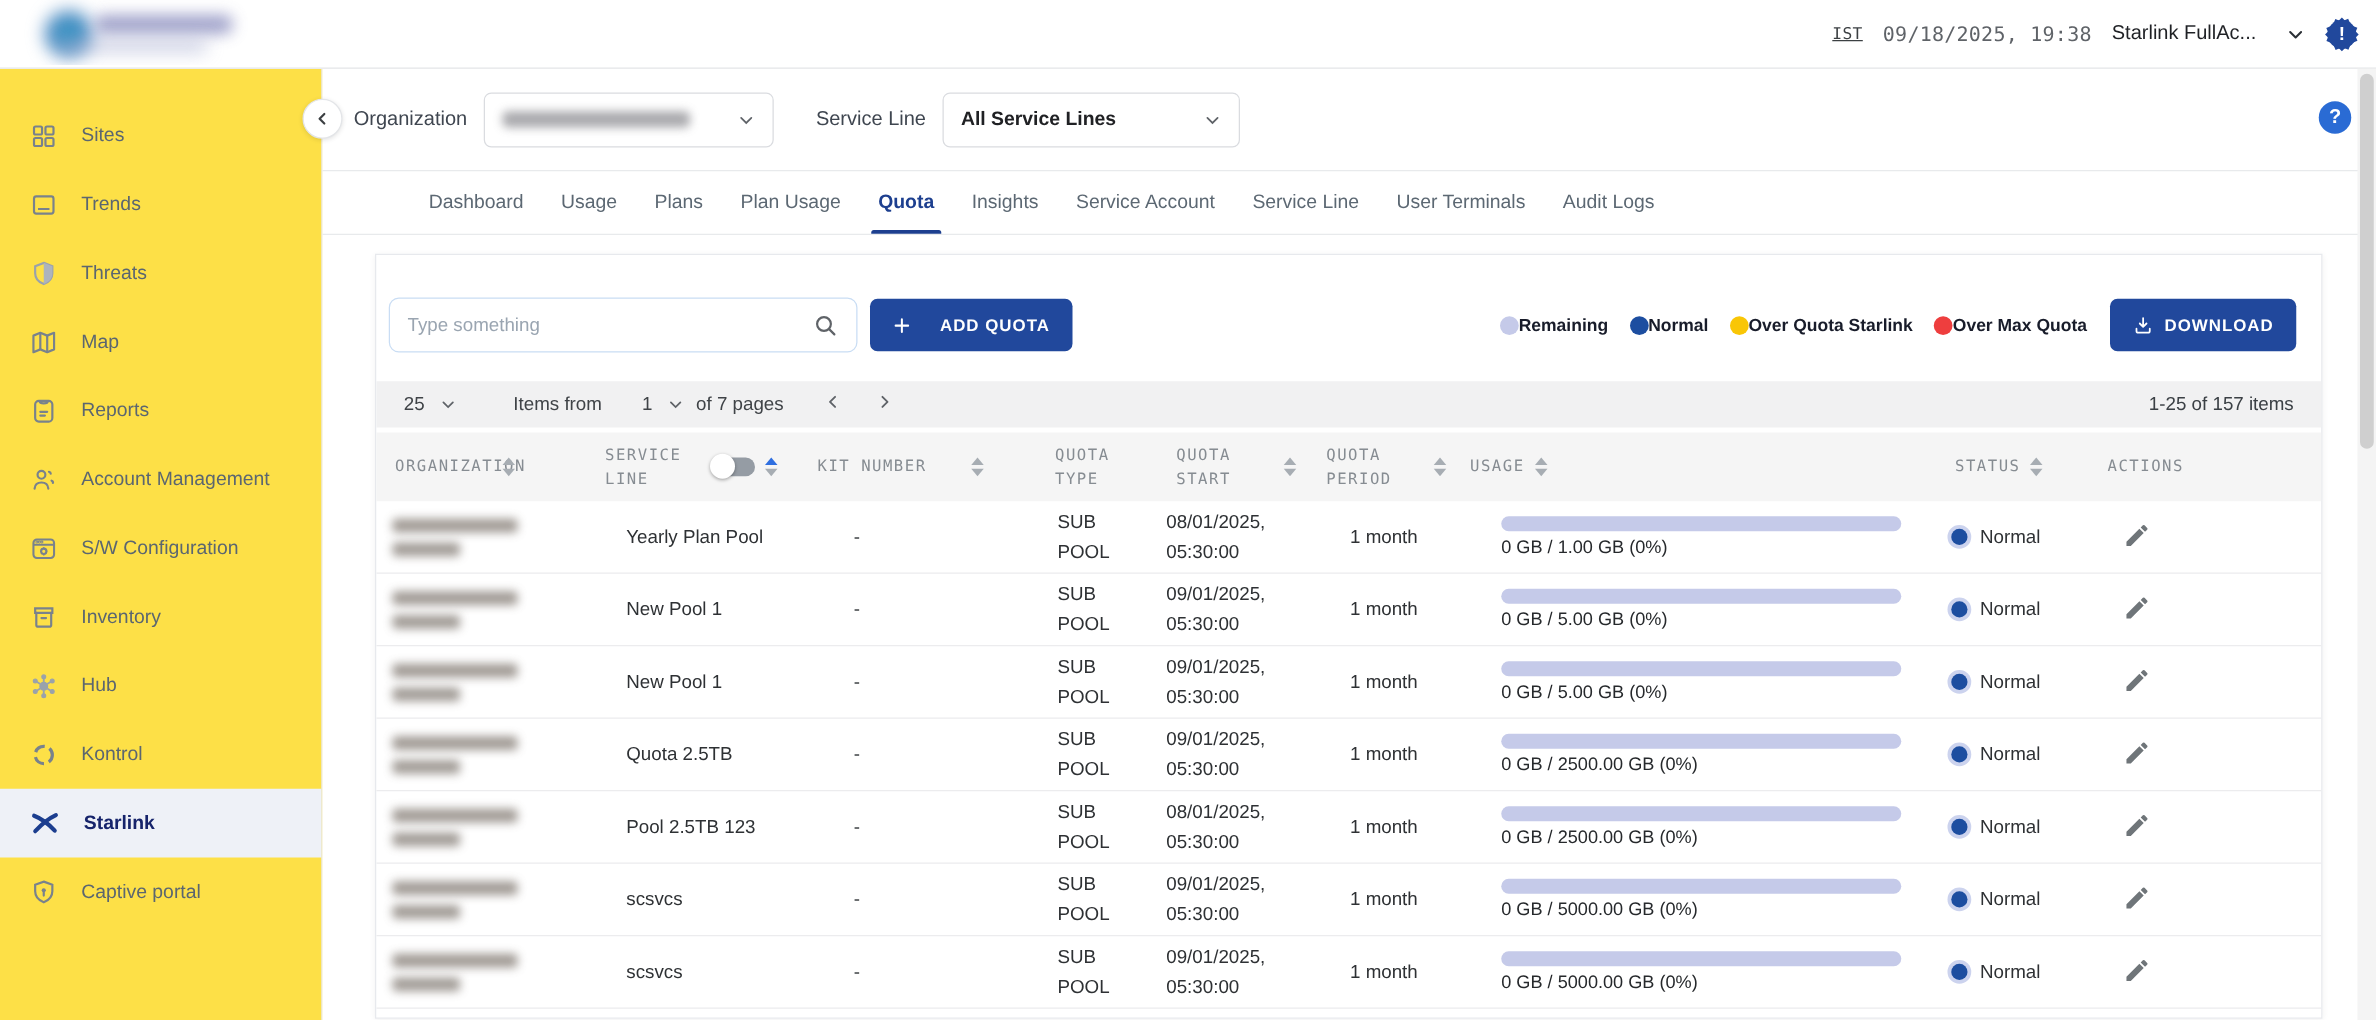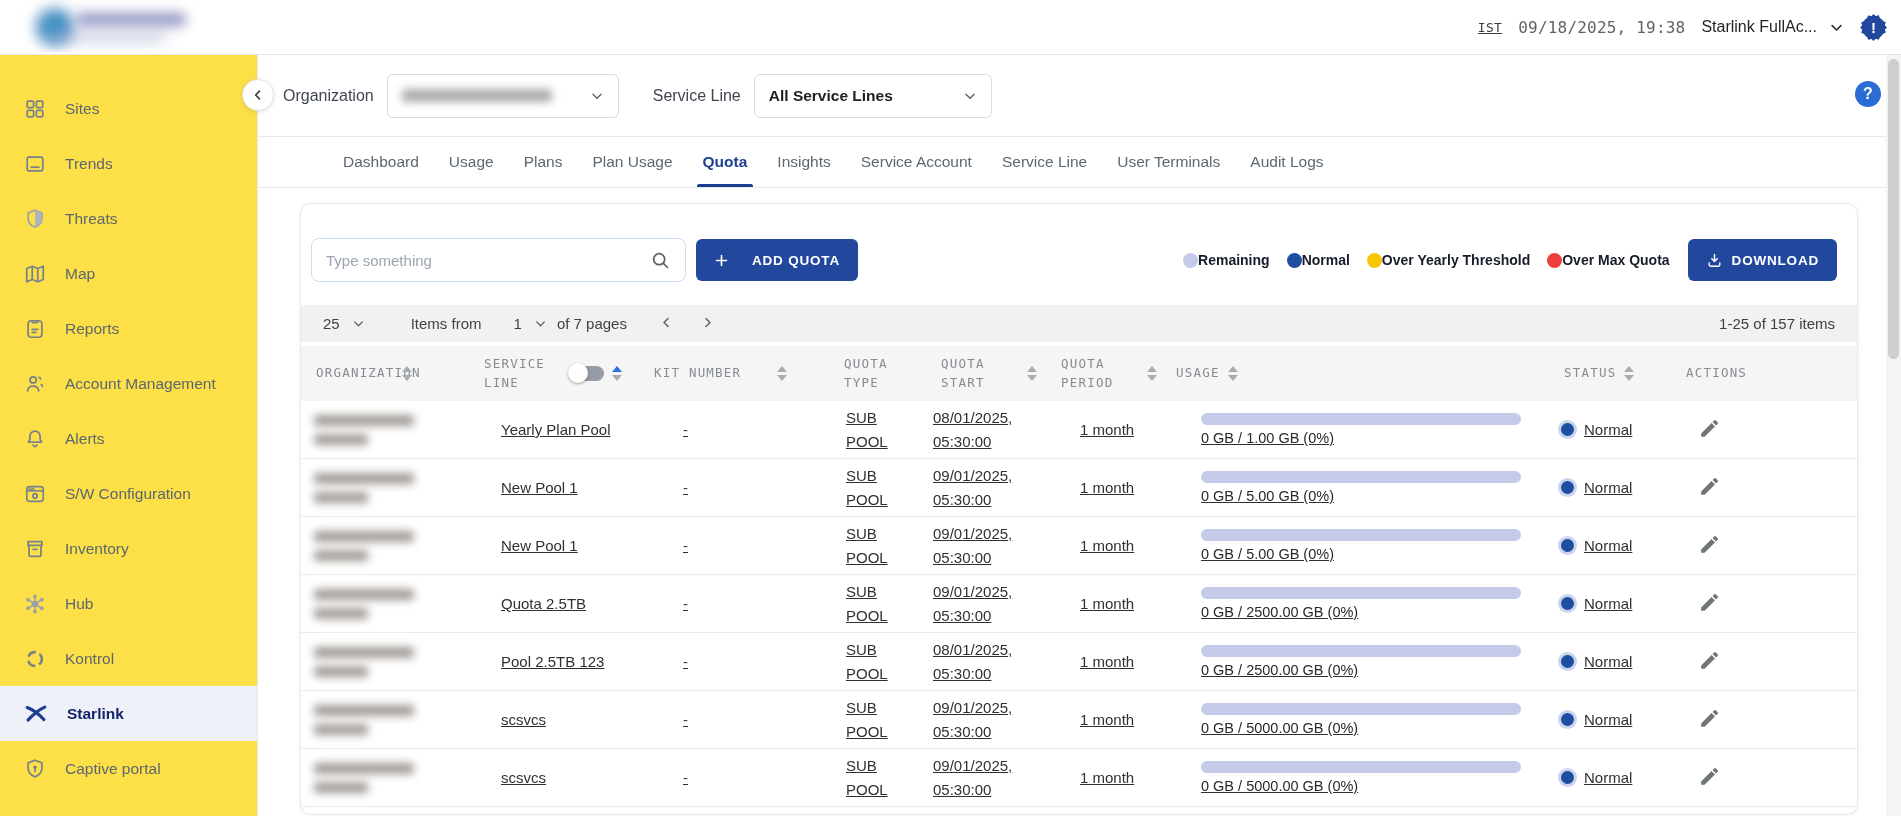--- a/index.html
+++ b/index.html
@@ -12,21 +12,21 @@
   .logo-wrap { width:200px; height:52px; position:relative; overflow:hidden; margin-left:6px; }
   .logo-blob1 { position:absolute; left:28px; top:8px; width:42px; height:38px; border-radius:50%;
     background:radial-gradient(circle,#2e9ec7 0%,#4f86c0 60%,transparent 75%); filter:blur(7px); }
   .logo-blob2 { position:absolute; left:70px; top:12px; width:110px; height:15px; border-radius:6px;
     background:#8d90c0; filter:blur(6px); opacity:.85; }
   .logo-blob3 { position:absolute; left:40px; top:32px; width:120px; height:10px; border-radius:6px;
     background:#aab0d2; filter:blur(7px); opacity:.6; }
   .topbar-right { display:flex; align-items:center; gap:16px; padding-right:14px; }
   .tz { font-family:"DejaVu Sans Mono", monospace; font-size:13px; color:#3c4043; text-decoration:underline; letter-spacing:.3px; }
   .dt { font-family:"DejaVu Sans Mono", monospace; font-size:16px; color:#5f6368; letter-spacing:.2px; }
-  .account { font-size:16px; color:#1f2125; display:flex; align-items:center; gap:12px; cursor:pointer; }
+  .account { font-size:16px; color:#1f2125; display:flex; align-items:center; gap:24px; cursor:pointer; }
   .badge { width:27px; height:27px; position:relative; display:flex; align-items:center; justify-content:center; cursor:pointer; }
   .badge .sq { position:absolute; width:19px; height:19px; background:#21489c; left:4px; top:4px; }
   .badge .sq.r1 { transform:rotate(45deg); } .badge .sq.r2 { transform:rotate(22deg); } .badge .sq.r3 { transform:rotate(67deg); }
   .badge .core { position:absolute; width:23px; height:23px; border-radius:50%; background:#21489c; left:2px; top:2px; }
   .badge .excl { position:relative; color:#fff; font-weight:bold; font-size:15px; z-index:2; }
 
   
   .layout { display:flex; height:761px; }
   .sidebar { width:258px; min-width:258px; border-right:1px solid #e6e8ea; background:#fde047; padding-top:26px; position:relative; }
   .side-item { height:55px; display:flex; align-items:center; gap:19px; padding-left:24px;
@@ -55,21 +55,21 @@
     justify-content:center; cursor:pointer; }
 
   
   .tabs-row { height:51px; border-bottom:1px solid #e8eaec; display:flex; align-items:stretch; gap:30px; padding-left:85px; }
   .tab { display:flex; align-items:center; font-size:15.5px; color:#5c6873; cursor:pointer; position:relative; white-space:nowrap; }
   .tab.active { color:#1d3f8f; font-weight:bold; }
   .tab.active::after { content:""; position:absolute; left:-6px; right:-6px; bottom:0; height:3px; background:#1d3f8f; border-radius:2px 2px 0 0; }
 
   
   .card { margin:15px 42px 0 42px; width:1558px; height:612px; background:#fff; border:1px solid #e7e9ed;
-    border-radius:11px; box-shadow:0 1px 5px rgba(0,0,0,.06); overflow:hidden; }
+    border-radius:0; box-shadow:0 1px 5px rgba(0,0,0,.06); overflow:hidden; }
   .toolbar { display:flex; align-items:center; padding:34px 20px 0 10px; }
   .search-box { width:375px; height:44px; border:1px solid #c9ddf4; border-radius:8px; display:flex;
     align-items:center; padding:0 14px; gap:10px; }
   .search-box input { flex:1; border:none; outline:none; font-size:15px; color:#3c4043;
     font-family:"Liberation Sans", sans-serif; }
   .search-box input::placeholder { color:#9aa5b1; }
   .btn { height:42px; border:none; border-radius:6px; background:#21489c; color:#fff; font-weight:bold;
     font-size:13.5px; letter-spacing:.8px; display:flex; align-items:center; gap:9px; padding:0 18px;
     cursor:pointer; font-family:"Liberation Sans", sans-serif; }
   .btn.add { margin-left:10px;gap:23px; }
@@ -96,21 +96,21 @@
   .hcell { display:flex; align-items:center; gap:8px; line-height:1.45; }
   .hlabel { max-width:78px; }
   .sort { display:flex; flex-direction:column; gap:3px; cursor:pointer; }
   .tri-up { width:0; height:0; border-left:5px solid transparent; border-right:5px solid transparent; border-bottom:6px solid #a7adb3; }
   .tri-dn { width:0; height:0; border-left:5px solid transparent; border-right:5px solid transparent; border-top:6px solid #a7adb3; }
   .tri-up.on { border-bottom-color:#2f6fe0; }
   .toggle { width:34px; height:15px; background:#959ca4; border-radius:8px; position:relative; cursor:pointer; flex:0 0 auto; }
   .toggle .knob { position:absolute; left:-2px; top:-3px; width:20px; height:20px; border-radius:50%;
     background:#fff; box-shadow:0 1px 3px rgba(0,0,0,.35); }
 
-  .tbl-row { height:58px; border-bottom:1px solid #ececee; align-items:center; font-size:15px; color:#2e3134;text-decoration:underline; }
+  .tbl-row { height:58px; border-bottom:1px solid #ececee; align-items:center; font-size:15px; color:#2e3134; }
   .org-blob { padding-left:13px; }
   .org-blob .l1 { width:100px; height:11px; background:#89817a; border-radius:3px; filter:blur(4px); opacity:.8; margin-bottom:8px; }
   .org-blob .l2 { width:54px; height:11px; background:#8a837c; border-radius:3px; filter:blur(4px); opacity:.8; }
   .c-service { padding-left:55px; }
   .c-kit { padding-left:32px; color:#3c4043; }
   .c-type { padding-left:5px; line-height:1.55; max-width:70px; }
   .c-start { padding-left:2px; line-height:1.55; max-width:112px; }
   .c-period { padding-left:24px; }
   .c-usage { padding-left:30px; }
   .usage-bar { width:320px; height:12px; border-radius:7px; background:#c5cae9; overflow:hidden; }
@@ -196,27 +196,20 @@
     </div>
     <div class="side-item">
       <svg width="22" height="22" viewBox="0 0 24 24" fill="none" stroke="currentColor" stroke-width="1.9" stroke-linecap="round">
           <circle cx="10" cy="7.5" r="3.4"></circle>
           <path d="M4 19.5c.3-3.4 2.8-5.3 6-5.3s5.7 1.9 6 5.3"></path>
           <path d="M16.5 4.8c1.4.4 1.6 1 1.6 1.7M18.8 12.6c1.2.4 1.4 1.3 1.2 2"></path>
         </svg>
       <span>Account Management</span>
     </div>
     <div class="side-item">
-      <svg width="22" height="22" viewBox="0 0 24 24" fill="none" stroke="currentColor" stroke-width="1.9" stroke-linecap="round" stroke-linejoin="round">
-          <path d="M12 3.5a5.6 5.6 0 0 1 5.6 5.6v3.4l1.6 2.8H4.8l1.6-2.8V9.1A5.6 5.6 0 0 1 12 3.5z"></path>
-          <path d="M10 18.7c.4 1 1.2 1.6 2 1.6s1.6-.6 2-1.6"></path>
-        </svg>
-      <span>Alerts</span>
-    </div>
-    <div class="side-item">
       <svg width="22" height="22" viewBox="0 0 24 24" fill="none" stroke="currentColor" stroke-width="1.8">
           <rect x="3" y="4" width="18" height="16" rx="3"></rect>
           <path d="M3 8.5h18"></path>
           <circle cx="6" cy="6.2" r=".4"></circle>
           <circle cx="8.2" cy="6.2" r=".4"></circle>
           <circle cx="10.4" cy="6.2" r=".4"></circle>
           <circle cx="12" cy="14.2" r="2.3"></circle>
           <path d="M12 10.6v1.3M12 16.5v1.3M15.1 14.2h-1.3M10.2 14.2H8.9M14.2 12l-.9.9M10.7 15.5l-.9.9M14.2 16.4l-.9-.9M10.7 12.9l-.9-.9" stroke-width="1.3"></path>
         </svg>
       <span>S/W Configuration</span>
@@ -325,21 +318,21 @@
             <div class="legend-item">
               <span class="legend-dot" style="background:#c5cae9"></span>
               <span>Remaining</span>
             </div>
             <div class="legend-item">
               <span class="legend-dot" style="background:#1d4ea0"></span>
               <span>Normal</span>
             </div>
             <div class="legend-item">
               <span class="legend-dot" style="background:#f9c606"></span>
-              <span>Over Yearly Threshold</span>
+              <span>Over Quota Starlink</span>
             </div>
             <div class="legend-item">
               <span class="legend-dot" style="background:#ee3e3e"></span>
               <span>Over Max Quota</span>
             </div>
           </div>
           <button class="btn">
             <svg width="17" height="17" viewBox="0 0 24 24" fill="none" stroke="#fff" stroke-width="2" stroke-linecap="round" stroke-linejoin="round">
                 <path d="M12 3.5V13M8.2 9.6l3.8 3.8 3.8-3.8"></path>
                 <path d="M4.5 15.5v2.5a2 2 0 0 0 2 2h11a2 2 0 0 0 2-2v-2.5"></path>

